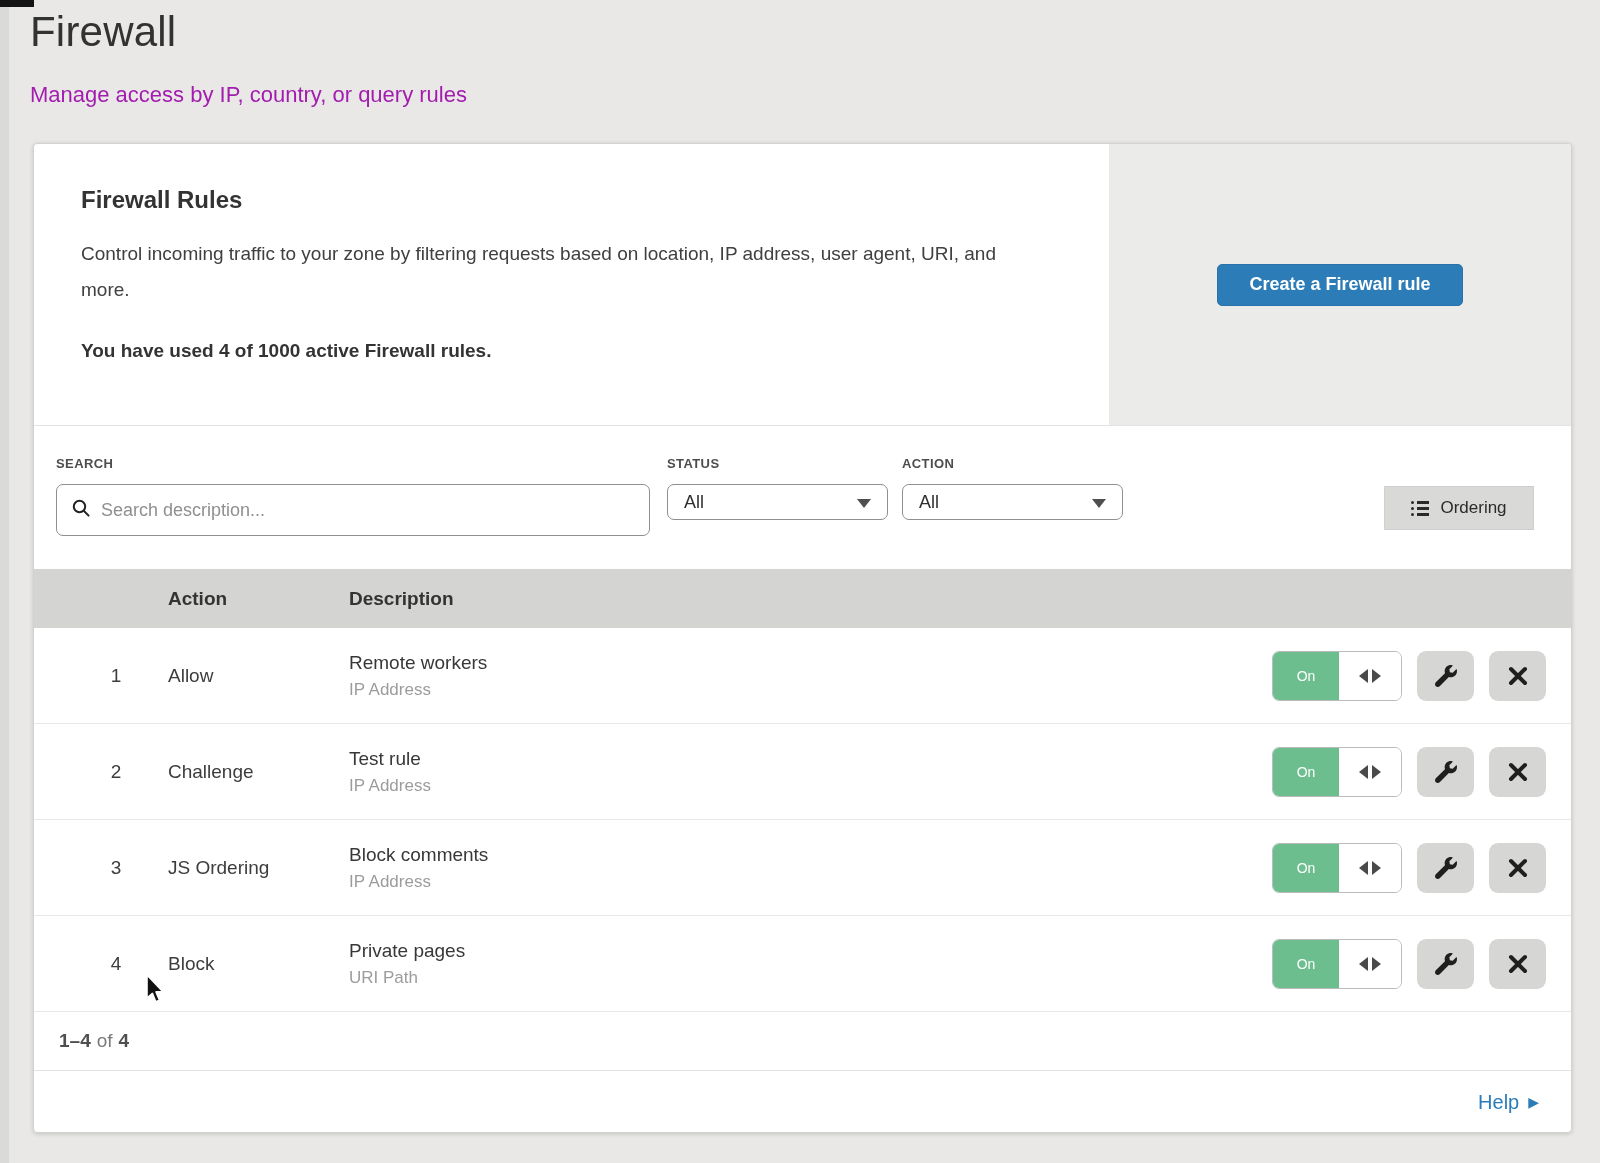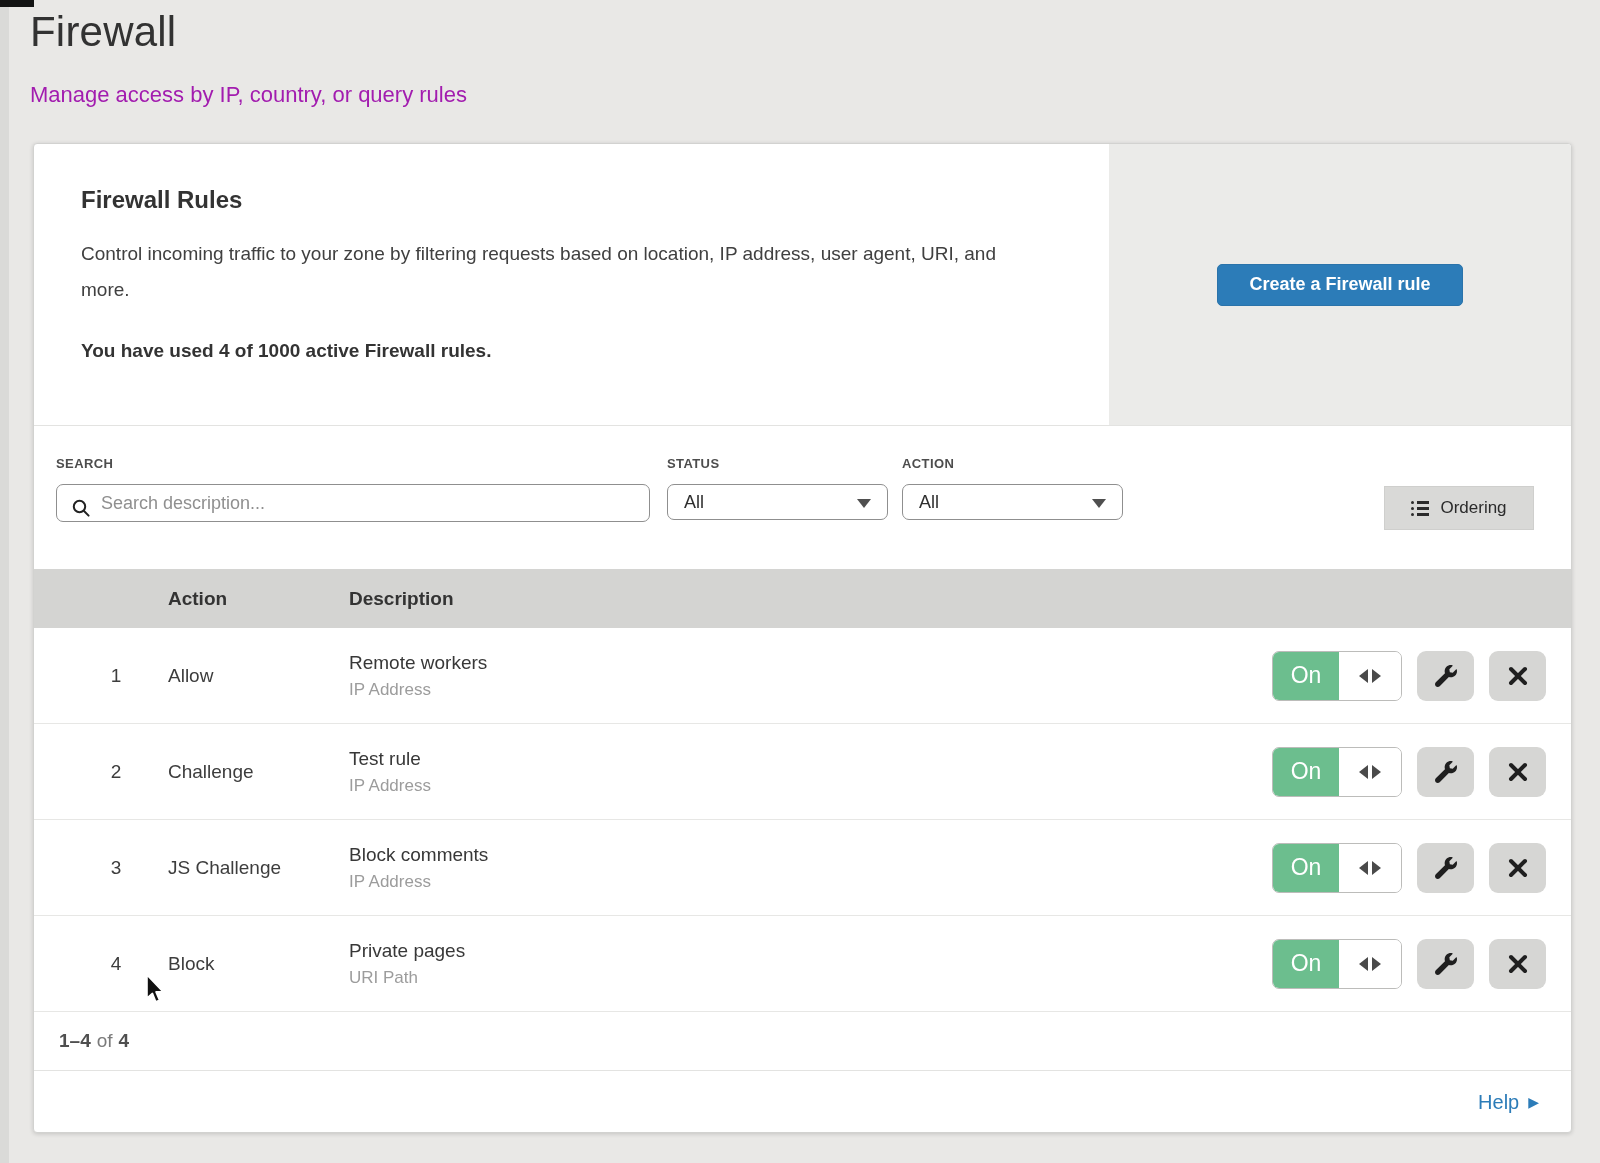--- a/index.html
+++ b/index.html
@@ -45,21 +45,21 @@
 
   
   .filters { position: absolute; top: 282px; left: 0; right: 0; height: 143px; }
   .filter-label {
     position: absolute; top: 30px; font-size: 13px; font-weight: 700;
     color: #4d4d4d; letter-spacing: 0.4px;
   }
   .lbl-search { left: 22px; }
   .lbl-status { left: 633px; }
   .lbl-action { left: 868px; }
-  .search-box { position: absolute; left: 22px; top: 58px; width: 594px; height: 38px; }
+  .search-box { position: absolute; left: 22px; top: 58px; width: 594px; height: 52px; }
   .search-box svg { position: absolute; left: 15px; top: 14px; }
   .search-input {
     width: 100%; height: 100%; border: 1px solid #8f8f8f; border-radius: 7px;
     padding: 0 14px 0 44px; font-size: 18px; font-family: inherit; color: #555;
     background: #fff; outline: none;
   }
   .search-input::placeholder { color: #8f8f8f; opacity: 1; }
   .select {
     position: absolute; top: 58px; height: 36px; width: 221px;
     border: 1px solid #8f8f8f; border-radius: 7px; background: #fff;
@@ -104,21 +104,21 @@
   .desc-sub { margin-top: 6px; font-size: 17px; color: #9c9c9c; }
   .row-controls {
     position: absolute; right: 25px; top: 50%; transform: translateY(-50%);
     display: flex; align-items: center; gap: 15px;
   }
   .toggle {
     display: flex; width: 130px; height: 50px; border: 1px solid #bcbcba;
     border-radius: 7px; overflow: hidden; cursor: pointer; background: #fff;
   }
   .seg-on {
-    width: 66px; background: #6cbe8e; color: #fff; font-size: 23px;
+    width: 66px; background: #6cbe8e; color: #fff; font-size: 14px;
     display: flex; align-items: center; justify-content: center; text-align: center;
   }
   .seg-arrows { flex: 1; background: #fff; display: flex; align-items: center; justify-content: center; gap: 4px; }
   .tri-l { width: 0; height: 0; border-top: 7px solid transparent; border-bottom: 7px solid transparent; border-right: 9px solid #4a4a4a; }
   .tri-r { width: 0; height: 0; border-top: 7px solid transparent; border-bottom: 7px solid transparent; border-left: 9px solid #4a4a4a; }
   .icon-btn {
     width: 57px; height: 50px; background: #d6d6d4; border: none; border-radius: 9px;
     display: flex; align-items: center; justify-content: center; cursor: pointer;
   }
 
@@ -264,21 +264,21 @@
         <svg width="20" height="20" viewBox="0 0 20 20">
           <line x1="3" y1="3" x2="17" y2="17" stroke="#1f1f1f" stroke-width="4" stroke-linecap="round"></line>
           <line x1="17" y1="3" x2="3" y2="17" stroke="#1f1f1f" stroke-width="4" stroke-linecap="round"></line>
         </svg>
       </button>
     </div>
   </div>
 
   <div class="row">
     <span class="row-num">3</span>
-    <span class="row-action">JS Challenge</span>
+    <span class="row-action">JS Ordering</span>
     <div class="row-desc">
       <div class="desc-title">Block comments</div>
       <div class="desc-sub">IP Address</div>
     </div>
     <div class="row-controls">
       <div class="toggle">
         <span class="seg-on">On</span>
         <span class="seg-arrows">
           <i class="tri-l"></i>
               <i class="tri-r"></i>

